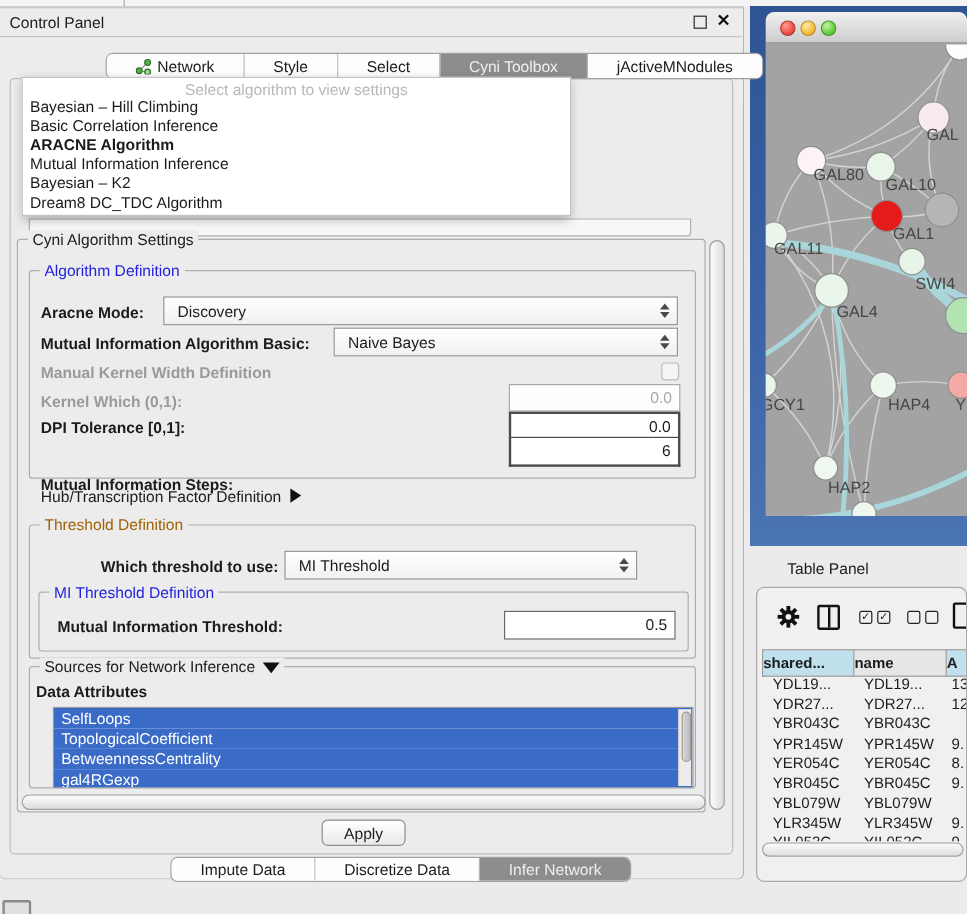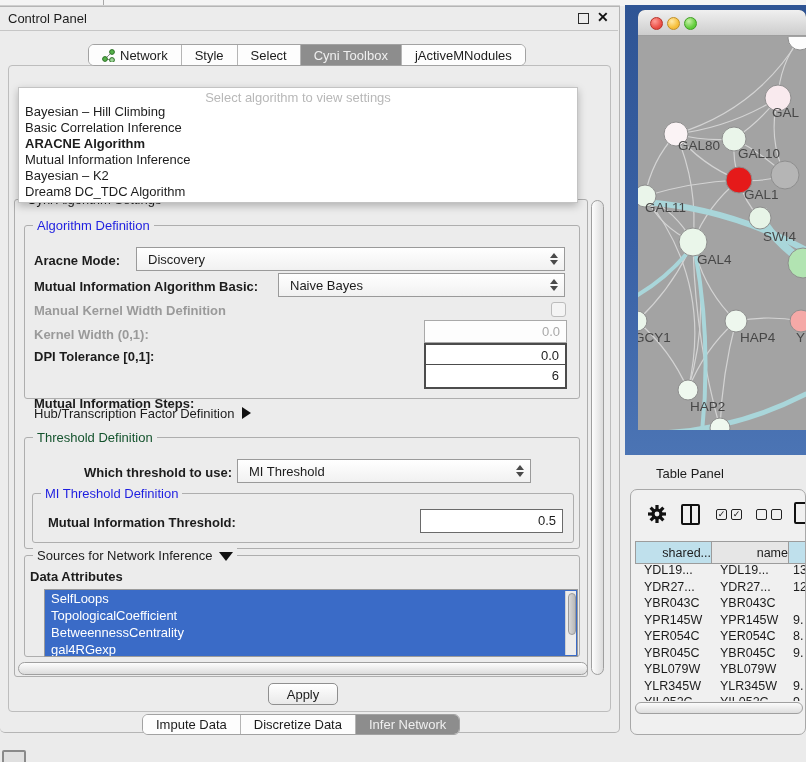--- a/index.html
+++ b/index.html
@@ -19,42 +19,42 @@
   #cp-title { left:8px; top:4px; font-size:13px; }
   #cp-float { left:578px; top:6px; width:11px; height:11px; border:1.5px solid #2a2a2a; background:transparent; }
   #cp-close { left:597px; top:2px; font-size:14px; font-weight:bold; color:#111; }
 
   #cp-inner { left:8px; top:58px; width:603px; height:647px; border:1px solid #bdbdbd;
     border-radius:4px; background:#ececec; z-index:1; }
 
   
   #cp-tabs { left:88px; top:37px; height:22px; display:flex; z-index:2;
     border:1px solid #a2a2a2; border-radius:6px; overflow:hidden; background:#fff; }
-  .seg { display:flex; align-items:center; padding:0 13px; font-size:13px; background:#fdfdfd;
+  .seg { display:flex; align-items:center; padding:0 24px; font-size:13px; background:#fdfdfd;
     border-right:1px solid #b5b5b5; white-space:nowrap; }
   .seg:last-child { border-right:none; }
   .seg.selected { background:#8d8d8d; color:#efefef; }
   .seg .tabicon { margin-right:5px; display:inline-block; width:13px; height:13px; }
 
   
-  #algo-popup { left:18px; top:57px; width:560px; height:116px; background:#ffffff;
-    border:1px solid #c3c3c3; box-shadow:0 3px 8px rgba(0,0,0,.25); z-index:5;margin-top:23px; }
+  #algo-popup { left:18px; top:57px; width:458px; height:116px; background:#ffffff;
+    border:1px solid #c3c3c3; box-shadow:0 3px 8px rgba(0,0,0,.25); z-index:5; }
   #algo-placeholder { display:block; text-align:center; color:#b8b8b8; font-size:13px; padding-top:2px; height:16px; }
   .algo-item { font-size:13px; height:16px; line-height:16px; padding-left:6px; white-space:nowrap; }
   .algo-item.bold { font-weight:bold; }
 
   
   #hidden-field-strip { left:24px; top:175px; width:552px; height:15px; background:#f7f7f7;
     border:1px solid #b0b0b0; border-radius:0 0 3px 3px; z-index:2; }
 
   
   .group { position:absolute; border:1px solid #aeaeae; border-radius:3px; z-index:2; }
   .legend { position:absolute; top:-8px; background:#ececec; padding:0 4px; font-size:13px; white-space:nowrap; }
   .legend.blue { color:#1f1fe0; }
-  .legend.green { color:#14532d; }
+  .legend.green { color:#a16207; }
 
   #cyni-group { left:14px; top:192px; width:574px; height:478px; }
   #algdef-group { left:24px; top:218px; width:556px; height:174px; }
   #thresh-group { left:24px; top:430px; width:556px; height:112px; }
   #mithresh-group { left:32px; top:486px; width:542px; height:50px; }
   #sources-group { left:24px; top:548px; width:556px; height:102px; }
 
   .lbl { position:absolute; font-size:13px; font-weight:bold; white-space:nowrap; }
   .lbl.dis { color:#9a9a9a; }
 
@@ -117,21 +117,21 @@
   #table-panel-title { left:656px; top:466px; font-size:13px; }
   #table-window { left:630px; top:489px; width:176px; height:246px; background:#f0f0f0;
     border:1px solid #a8a8a8; border-radius:7px; overflow:hidden; }
   .ticon { position:absolute; top:14px; }
   #gear-icon { left:16px; }
   #split-icon { left:50px; width:19px; height:21px; border:2px solid #111; border-radius:2px; }
   #split-icon .mid { position:absolute; left:7px; top:0; width:2px; height:17px; background:#111; }
   .cbx { position:absolute; top:19px; width:11px; height:11px; border:1.5px solid #222; border-radius:2px; font-size:9px; line-height:9px; text-align:center; color:#111; }
   #newcol-icon { left:163px; top:12px; width:18px; height:22px; border:2px solid #111; border-radius:2px; }
   #tp-table { position:absolute; left:4px; top:51px; width:229px; border-collapse:collapse; table-layout:fixed; }
-  #tp-table th { height:22px; font-size:12.5px; font-weight:normal; text-align:right;
+  #tp-table th { height:22px; font-size:12.5px; font-weight:bold; text-align:left;
     border:1px solid #9c9c9c; overflow:hidden; white-space:nowrap; }
   th.hdr-blue { background:#bfe0ec; }
   th.hdr-gray { background:#e6e6e6; }
   #tp-rows { position:absolute; left:4px; top:73px; width:229px; height:138px; overflow:hidden; }
   .trow { display:flex; height:16.5px; font-size:12.5px; }
   .trow span { display:block; overflow:hidden; white-space:nowrap; }
   .trow .c1 { width:76px; padding-left:9px; }
   .trow .c2 { width:77px; padding-left:9px; }
   .trow .c3 { width:76px; padding-left:5px; }
   #tp-hscroll { position:absolute; left:4px; top:212px; width:168px; height:12px; }
@@ -213,21 +213,21 @@
   <span class="lbl" style="left:34px; top:272px; z-index:3;">Mutual Information Algorithm Basic:</span>
   <div class="combo" style="left:278px; top:266px; width:287px; z-index:3;">
     <span class="ctext">Naive Bayes</span>
     <span class="arrows">
         <span class="up"></span>
         <span class="dn"></span>
       </span>
   </div>
   <span class="lbl dis" style="left:34px; top:296px; z-index:3;">Manual Kernel Width Definition</span>
   <span class="checkbox" style="left:551px; top:295px; z-index:3;"></span>
-  <span class="lbl dis" style="left:34px; top:320px; z-index:3;">Kernel Width (0,1):</span>
+  <span class="lbl dis" style="left:34px; top:320px; z-index:3;">Kernel Which (0,1):</span>
   <div class="tfield abs" id="kernel-field" style="z-index:3;">0.0</div>
   <span class="lbl" style="left:34px; top:342px; z-index:3;">DPI Tolerance [0,1]:</span>
   <div class="tfield abs" id="dpi-field" style="z-index:3;">0.0</div>
   <span class="lbl" style="left:34px; top:365px; z-index:3;margin-top:24px;">Mutual Information Steps:</span>
   <div class="tfield abs" id="steps-field" style="z-index:3;">6</div>
 
   <span class="lbl" style="left:34px; top:399px; font-weight:normal; z-index:3;">
     <span>Hub/Transcription Factor Definition</span><span class="tri-right"></span>
   </span>
 

